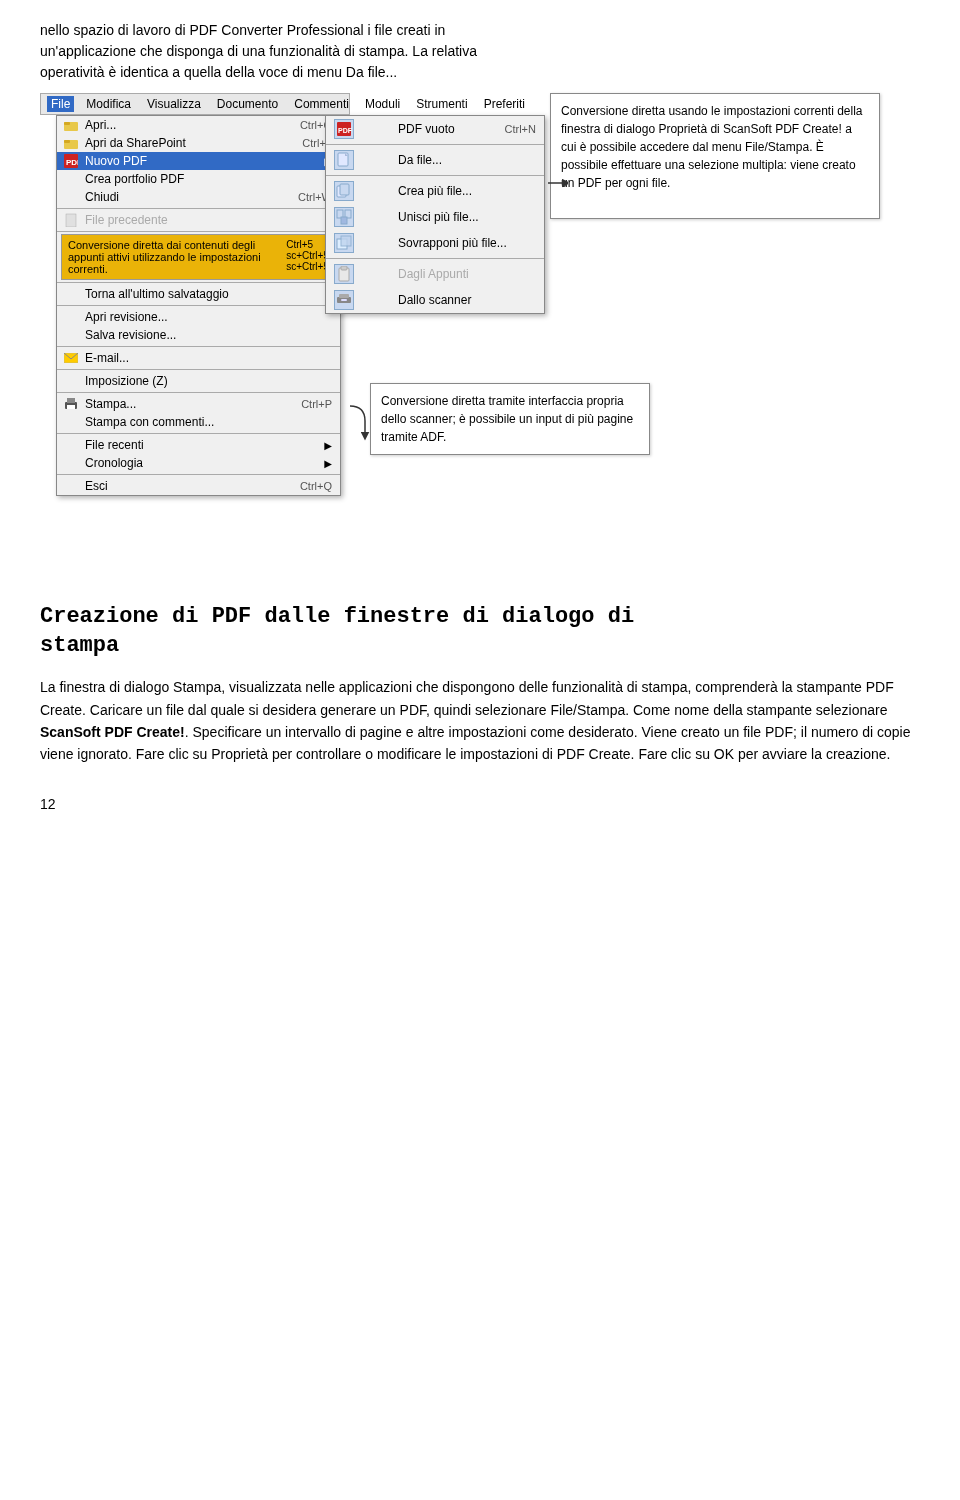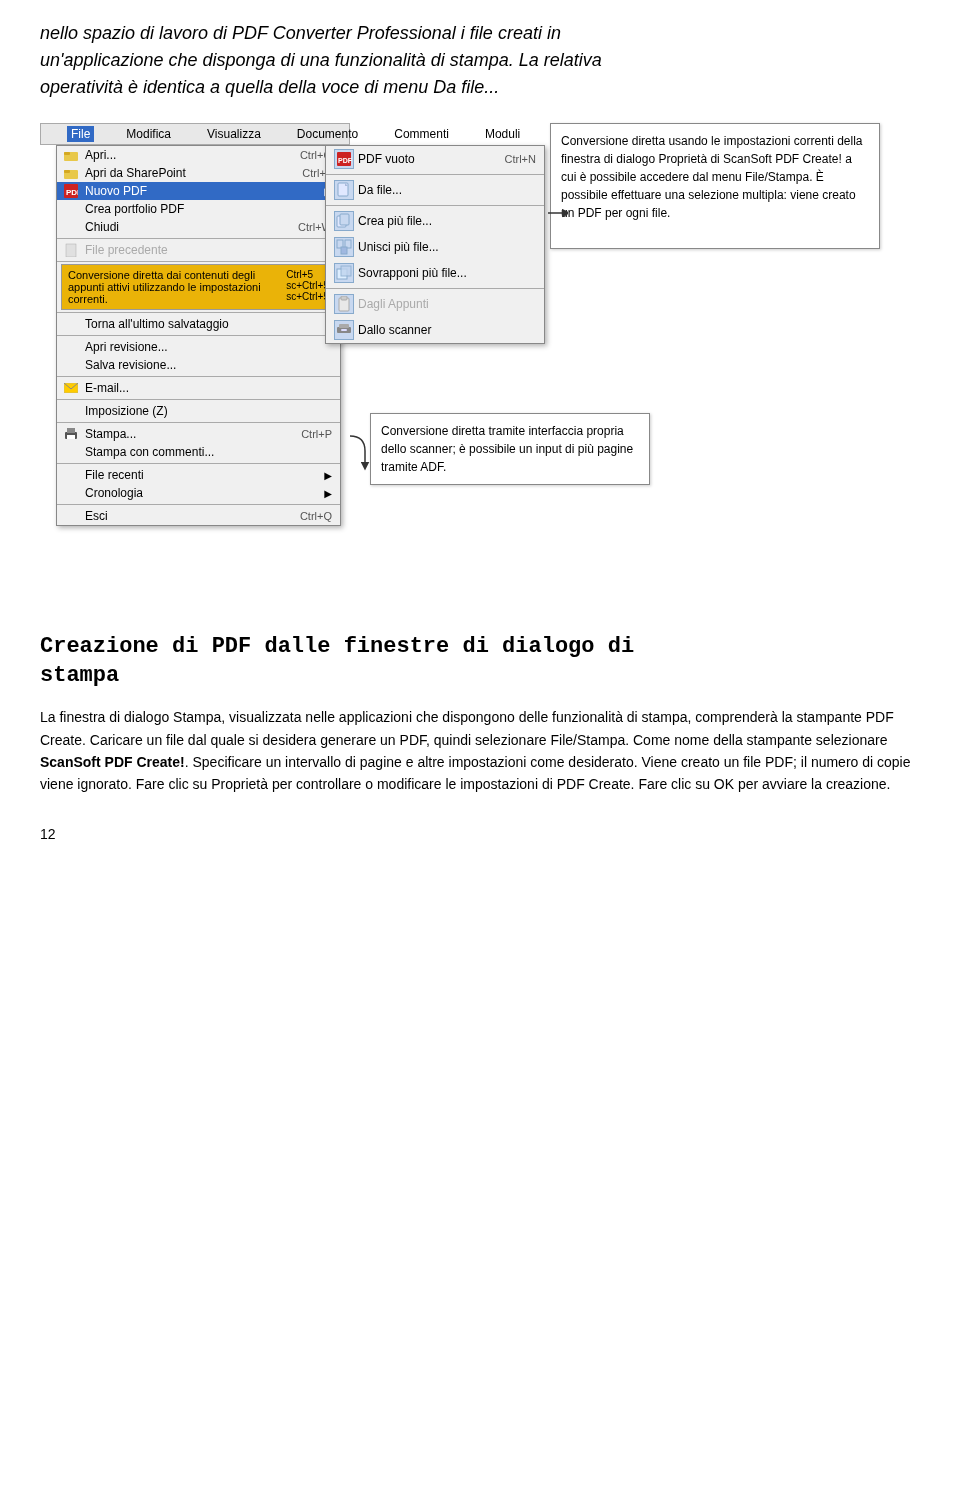--- a/index.html
+++ b/index.html
@@ -7,24 +7,23 @@
       width: 960px;
       min-height: 1500px;
       background: #ffffff;
       font-family: Arial, sans-serif;
       font-size: 14px;
       color: #000;
       padding: 20px 40px;
     }
 
     .intro-text {
-      font-size: 18px;
+      font-size: 14px;
       line-height: 1.5;
-      margin-bottom: 22px;
-      font-style: italic;
+      margin-bottom: 10px;
     }
 
     
     .menu-bar {
       background: #e8e8e8;
       border: 1px solid #aaa;
       display: flex;
       align-items: center;
       padding: 2px 6px;
       font-size: 12px;
@@ -33,21 +32,20 @@
       top: 0;
       left: 0;
       width: 310px;
       z-index: 10;
     }
     .menu-bar-item {
       padding: 1px 4px;
       cursor: default;
       font-size: 12px;
       white-space: nowrap;
-      margin-left: 20px;
     }
     .menu-bar-item.highlighted {
       background: #316ac5;
       color: white;
     }
 
     .file-dropdown {
       position: absolute;
       top: 0;
       left: 0;
@@ -179,20 +177,21 @@
       margin-right: 4px;
       flex-shrink: 0;
     }
 
     .submenu-item {
       padding: 3px 8px;
       display: flex;
       align-items: center;
       cursor: default;
       font-size: 12px;
+      gap: 40px;
     }
     .submenu-item.disabled {
       color: #aaa;
     }
     .submenu-item .shortcut {
       margin-left: auto;
       font-size: 11px;
       color: #555;
     }
 

